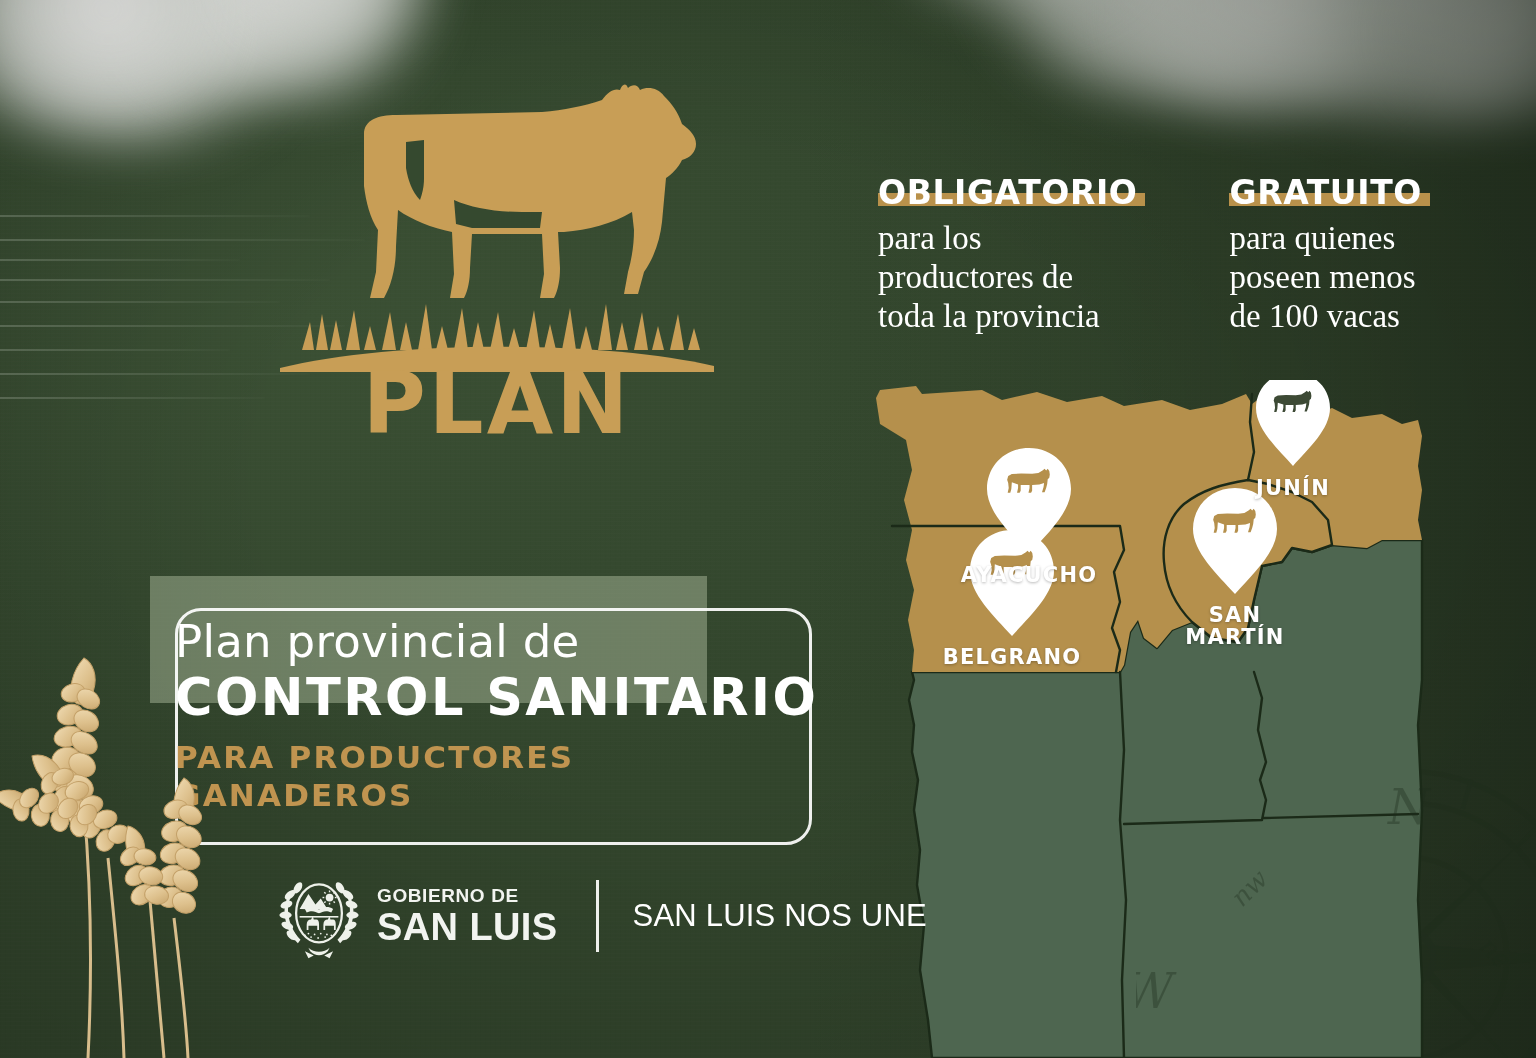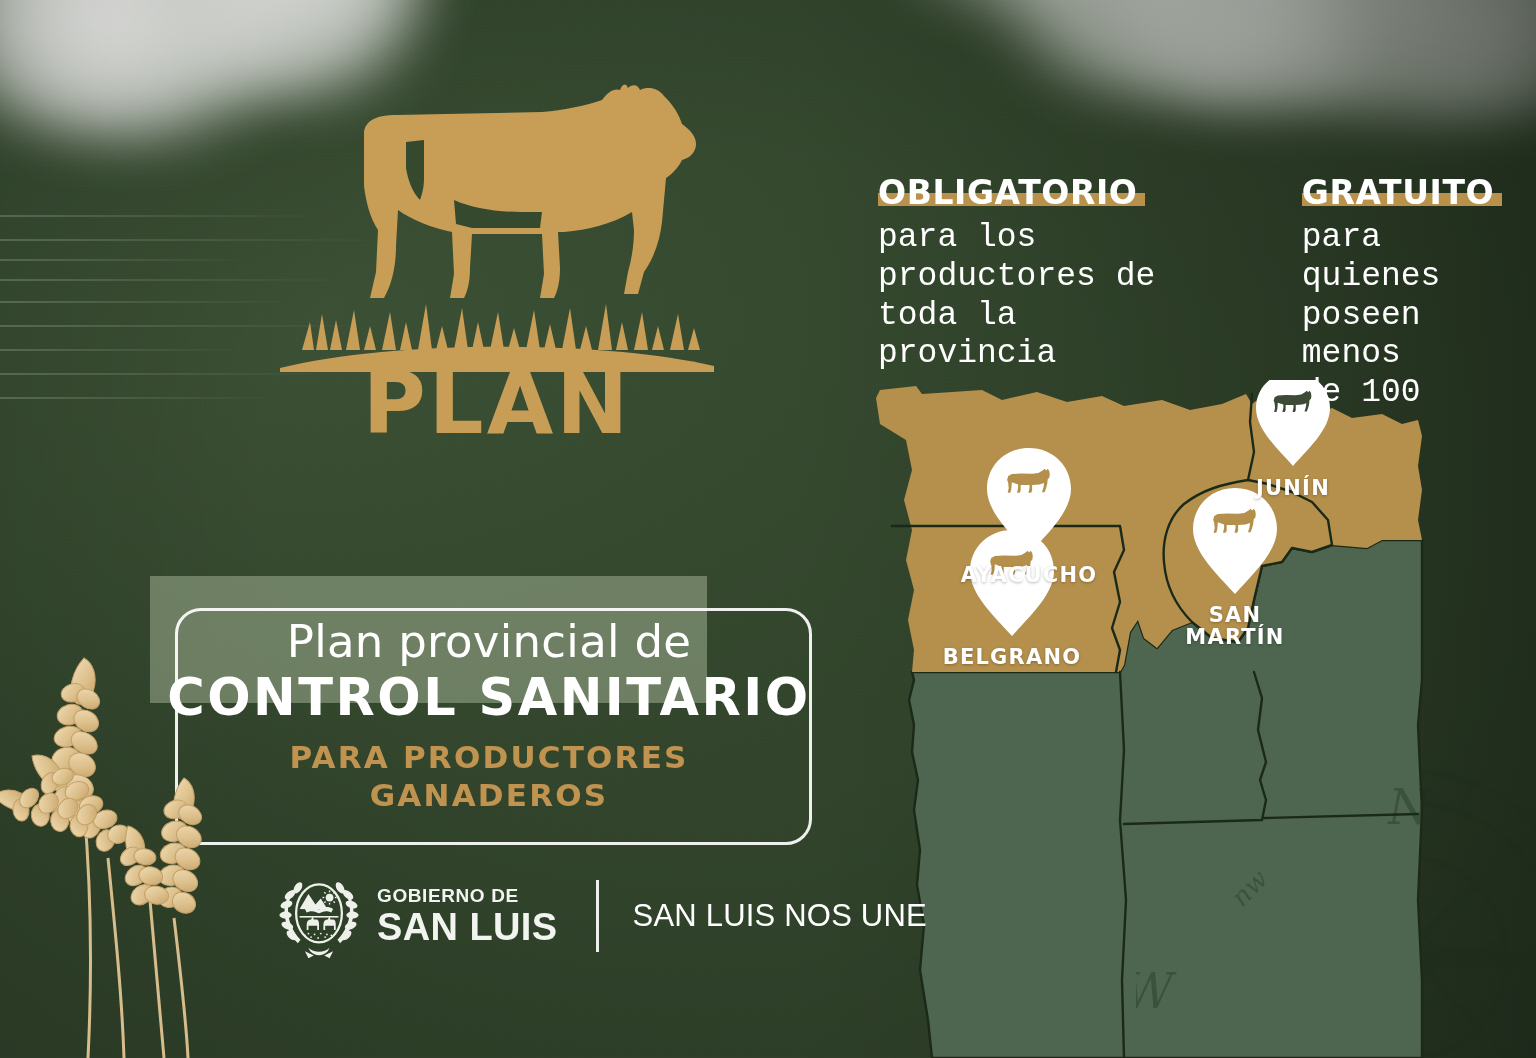--- a/index.html
+++ b/index.html
@@ -93,22 +93,21 @@
     background: rgba(190,206,173,.42);
   }
   .panel-box {
     position: absolute;
     left: 175px; top: 608px; width: 637px; height: 237px;
     border: 3px solid rgba(255,255,255,.92);
     border-radius: 26px;
     box-sizing: border-box;
   }
   .panel-text {
-    position: absolute; left: 166px; top: 618px; width: 646px;
-    text-align: center;
+    position: absolute; left: 175px; top: 618px; width: 646px;
     color: #ffffff;
   }
   .panel-text .t1 {
     display: block;
     font-family: "DejaVu Sans", sans-serif;
     font-size: 45px;
     font-weight: 400;
     letter-spacing: .3px;
     line-height: 1.08;
   }
@@ -164,21 +163,21 @@
   .callout .kw {
     position: relative; z-index: 1;
     display: block;
     color: #ffffff;
     font-family: "DejaVu Sans", sans-serif;
     font-size: 33px; font-weight: 700; letter-spacing: .6px; line-height: 1.02;
   }
   .callout .body {
     display: block; margin-top: 9px;
     color: #ffffff;
-    font-family: Liberation Mono, monospace;
+    font-family: Liberation Serif, serif;
     font-size: 33px; font-weight: 400; line-height: 1.18;
     white-space: pre-line;
   }
 
   
   .map-wrap { position: absolute; left: 862px; top: 380px; width: 600px; height: 678px; }
   .map-label {
     position: absolute;
     color: #ffffff;
     font-family: "DejaVu Sans", sans-serif;

